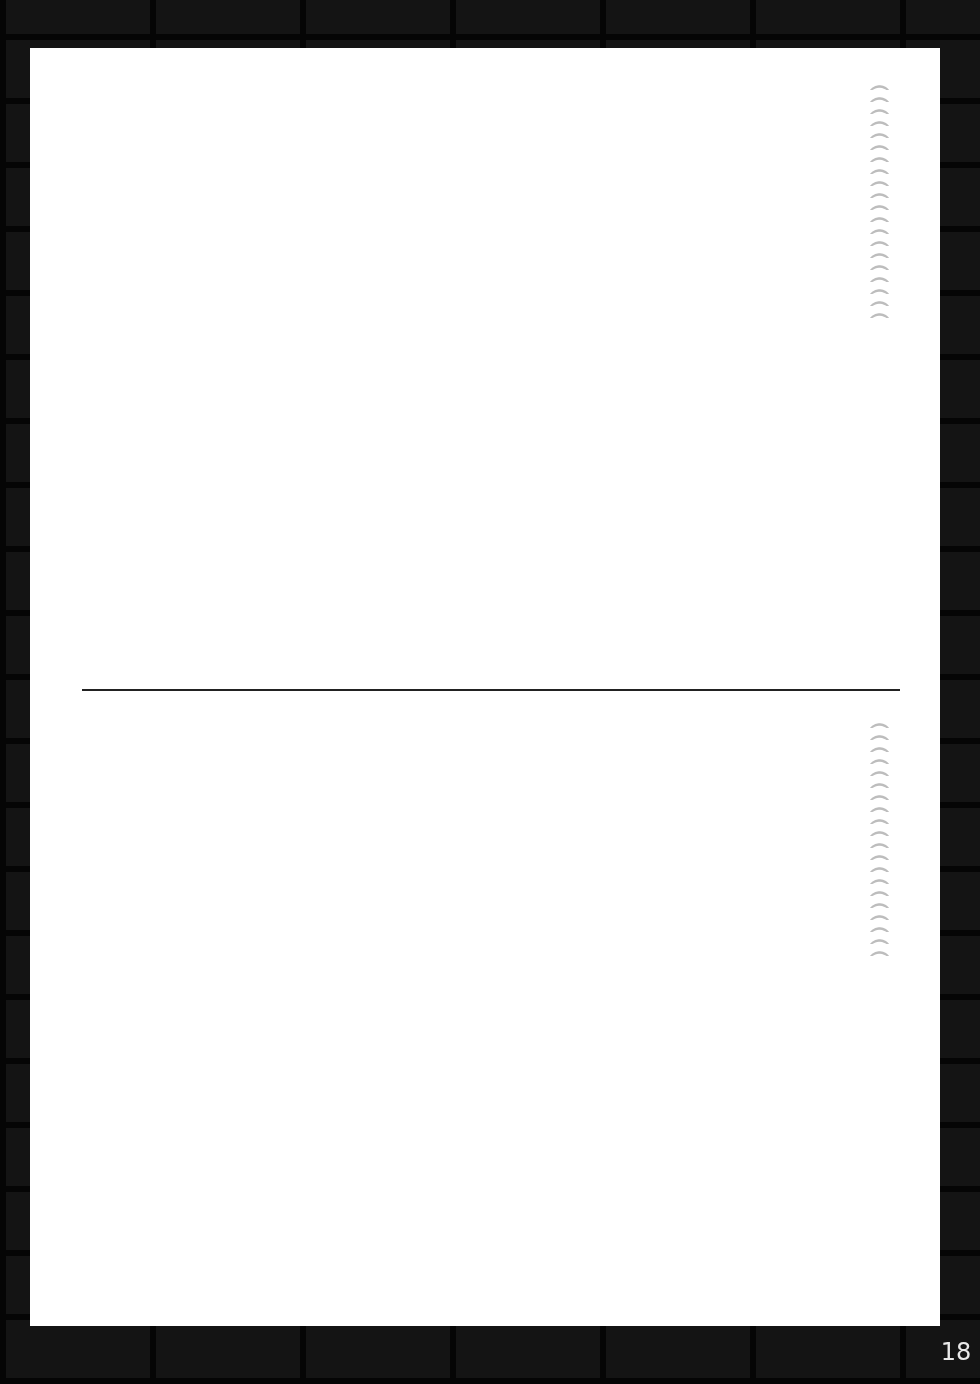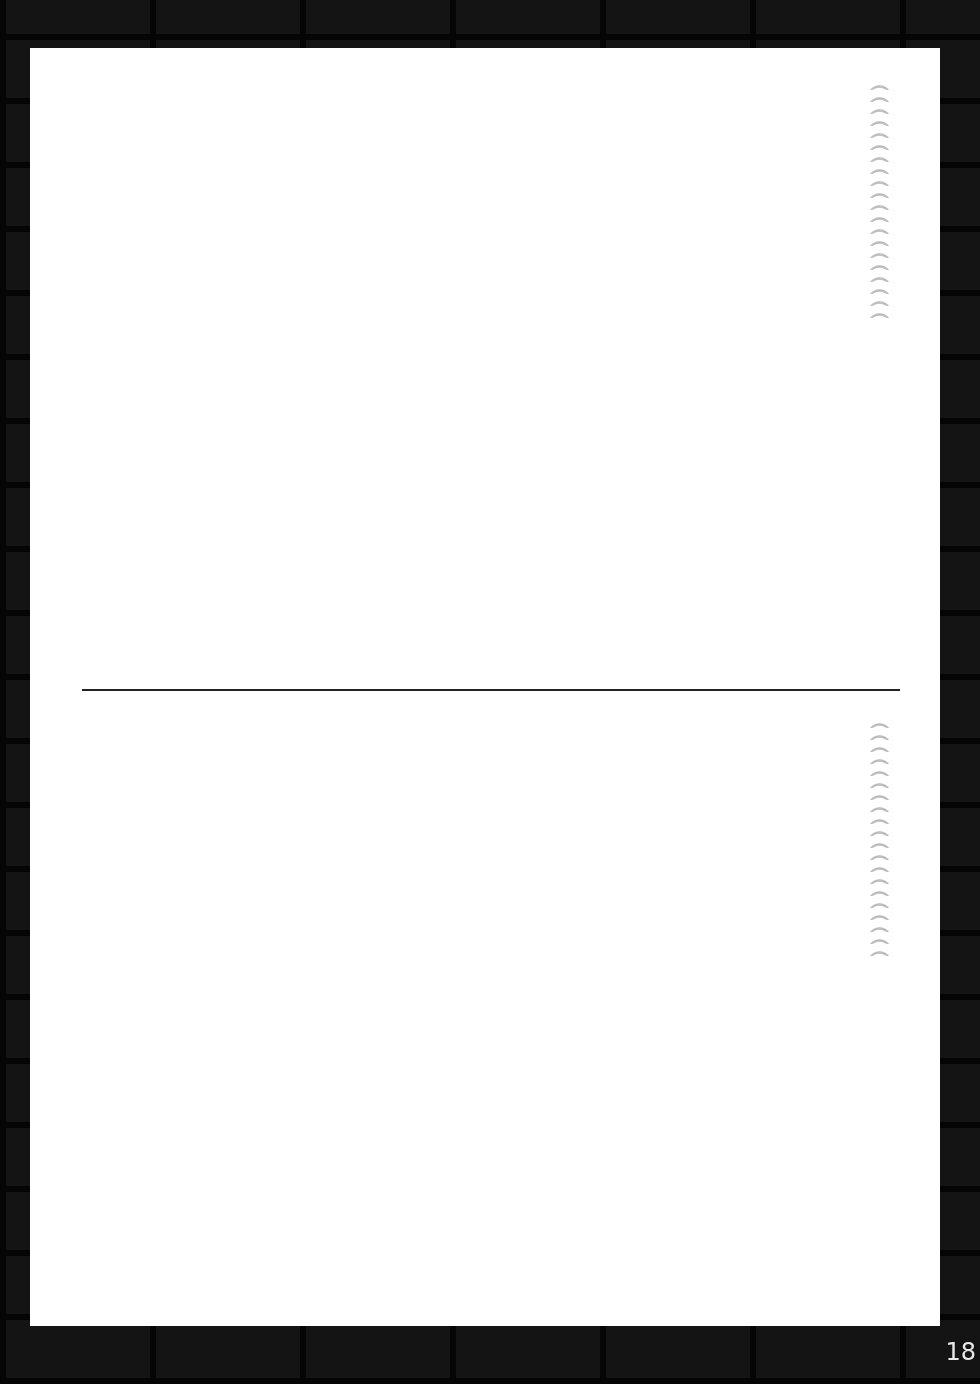--- a/index.html
+++ b/index.html
@@ -21,21 +21,21 @@
       gap: 0; font-weight: bold; font-size: 25px; line-height: 40px; color: #111;
     }
     .block.top { top: 30px; height: 600px; }
     .block.bottom { top: 668px; height: 560px; }
     .col { width: 40px; white-space: nowrap; overflow: hidden; color: #bdbdbd; letter-spacing: 2px; }
     .divider {
       position: absolute; left: 52px; top: 641px; width: 818px; height: 0;
       border-top: 2px solid #222;
     }
     .page-number {
-      position: absolute; left: 936px; top: 1338px; width: 40px; text-align: right;
+      position: absolute; left: 936px; top: 1338px; width: 40px; text-align: center;
       font-family: "DejaVu Sans", sans-serif; font-size: 24px; color: #e8e8e8;
     }
   </style>
 </head>
 <body>
 
 <div class="page">
   <div class="block top">
     <div class="col">（本文省略）</div>
     <div class="col">（本文省略）</div>

